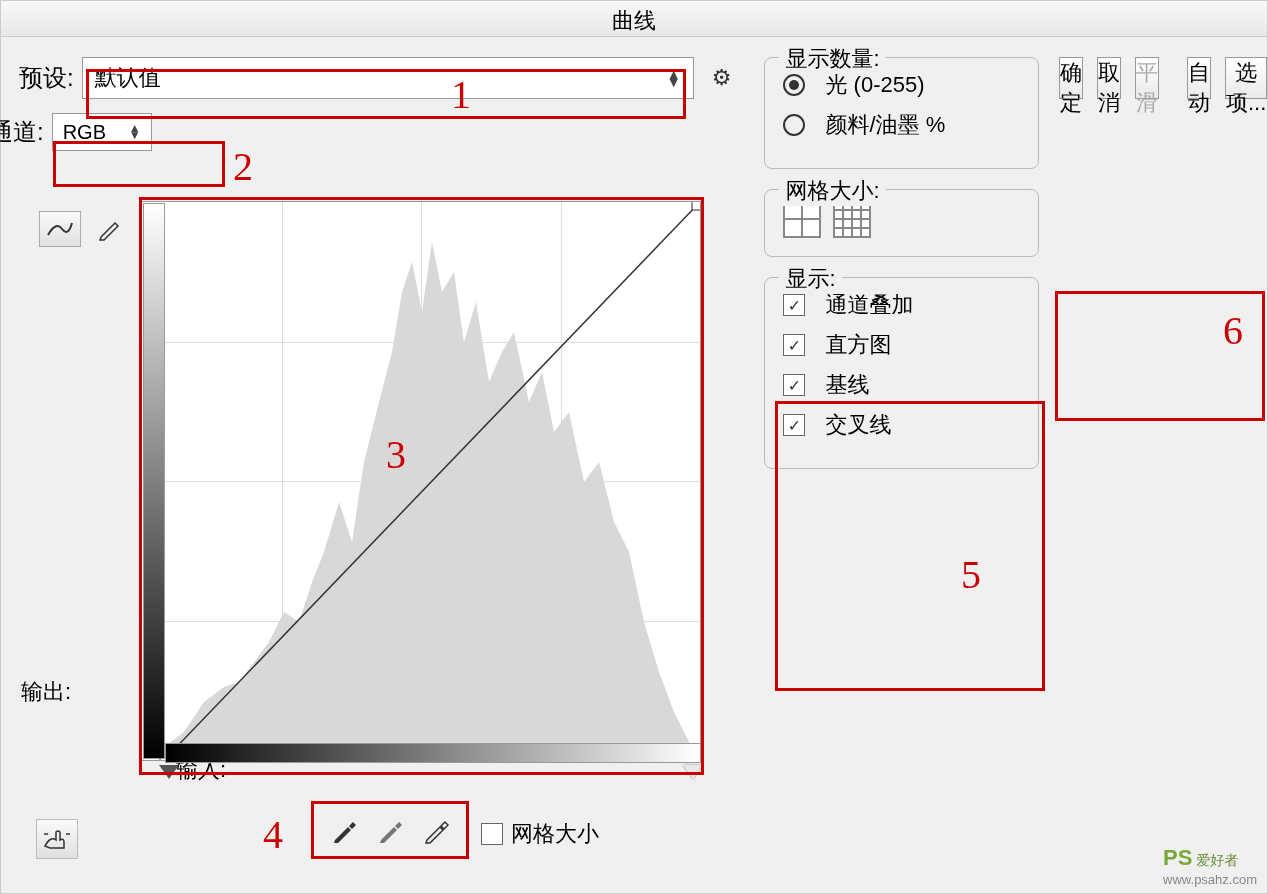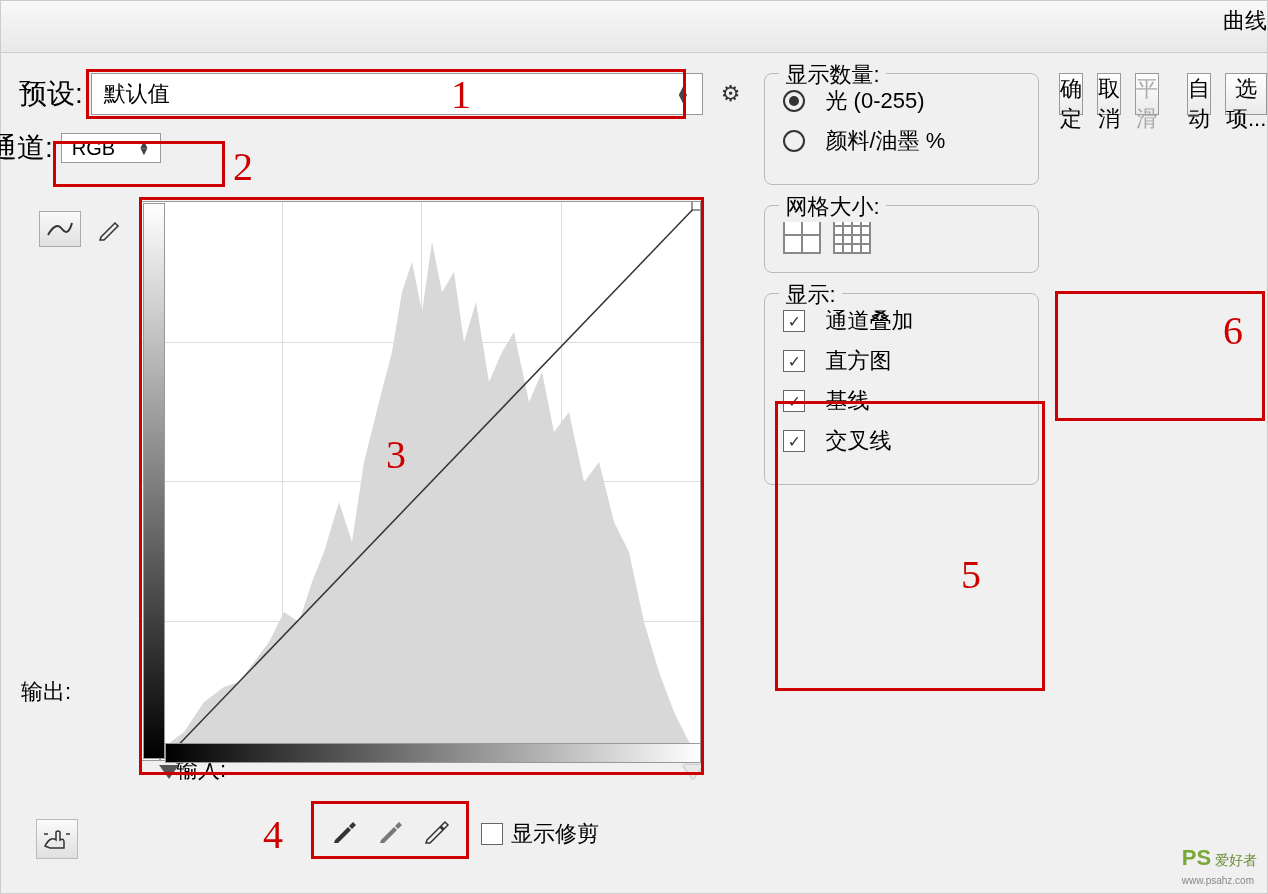--- a/index.html
+++ b/index.html
@@ -7,22 +7,22 @@
 
 .dialog {
   background: #f0f0f0;
   width: 1268px;
   height: 894px;
   position: relative;
   border: 1px solid #ccc;
 }
 
 .titlebar {
-  height: 52px;
-  text-align: right;
+  height: 36px;
+  text-align: center;
   font-size: 22px;
   line-height: 40px;
   border-bottom: 1px solid #ccc;
   background: linear-gradient(#f8f8f8, #e8e8e8);
   position: relative;
 }
 
 .watermark-top {
   position: absolute;
   right: 10px;
@@ -35,21 +35,21 @@
   padding: 20px 18px;
   display: flex;
   gap: 20px;
 }
 
 .left-col { width: 740px; }
 .mid-col { width: 280px; }
 .right-col { width: 190px; display: flex; gap: 14px; position: relative; }
 
 .row { display: flex; align-items: center; gap: 8px; margin-bottom: 14px; }
-.label { font-size: 28px; }
+.label { font-size: 24px; }
 
 .preset-select {
   width: 612px;
   height: 42px;
   border: 1px solid #999;
   background: #fff;
   padding: 8px 12px;
   font-size: 22px;
   display: flex;
   align-items: center;
@@ -60,21 +60,21 @@
 .preset-select .arrows {
   font-size: 14px;
   line-height: 8px;
   color: #444;
 }
 
 .gear { font-size: 22px; margin-left: 10px; color: #333; cursor: pointer; }
 
 .channel-select {
   width: 100px;
-  height: 30px;
+  height: 38px;
   border: 1px solid #999;
   background: #fff;
   padding: 12px 10px;
   font-size: 20px;
   display: flex;
   align-items: center;
   justify-content: space-between;
 }
 .channel-select .arrows { font-size: 12px; line-height: 7px; color: #444; }
 
@@ -469,21 +469,21 @@
     </div>
     <div class="eyedropper">
       <svg width="28" height="28">
           <path d="M5 24 L18 11 L21 14 L8 27 L4 27 Z M19 10 L23 6 L26 9 L22 13 Z" fill="none" stroke="#333" stroke-width="1.5"></path>
         </svg>
     </div>
   </div>
 
   <div class="show-clip">
     <div class="checkbox"></div>
-    <span>显示修剪</span>
+    <span>网格大小</span>
   </div>
 
   <div class="finger-icon">
     <svg width="30" height="26">
       <path d="M3 20 Q8 10 14 14 L14 6 Q16 4 18 6 L18 14 Q22 12 22 16 L22 22 L8 22 Z" fill="none" stroke="#333" stroke-width="1.5"></path>
       <path d="M2 8 L6 8 M24 8 L28 8" stroke="#333" stroke-width="1.5"></path>
     </svg>
   </div>
 
   <div id="box1" class="red-box"></div>
@@ -494,15 +494,15 @@
   <div id="num3" class="red-num">3</div>
   <div id="num4" class="red-num">4</div>
   <div id="box5" class="red-box"></div>
   <div id="num5" class="red-num">5</div>
   <div id="box6" class="red-box"></div>
   <div id="num6" class="red-num">6</div>
 
   <div class="watermark-bottom">
     <span class="ps">PS</span>
     <span>爱好者</span><br>
-    <span style="font-size:10px;color:#888;">www.psahz.com</span>
+    <span style="font-size:13px;color:#888;">www.psahz.com</span>
   </div>
 </div>
 
 </body></html>

